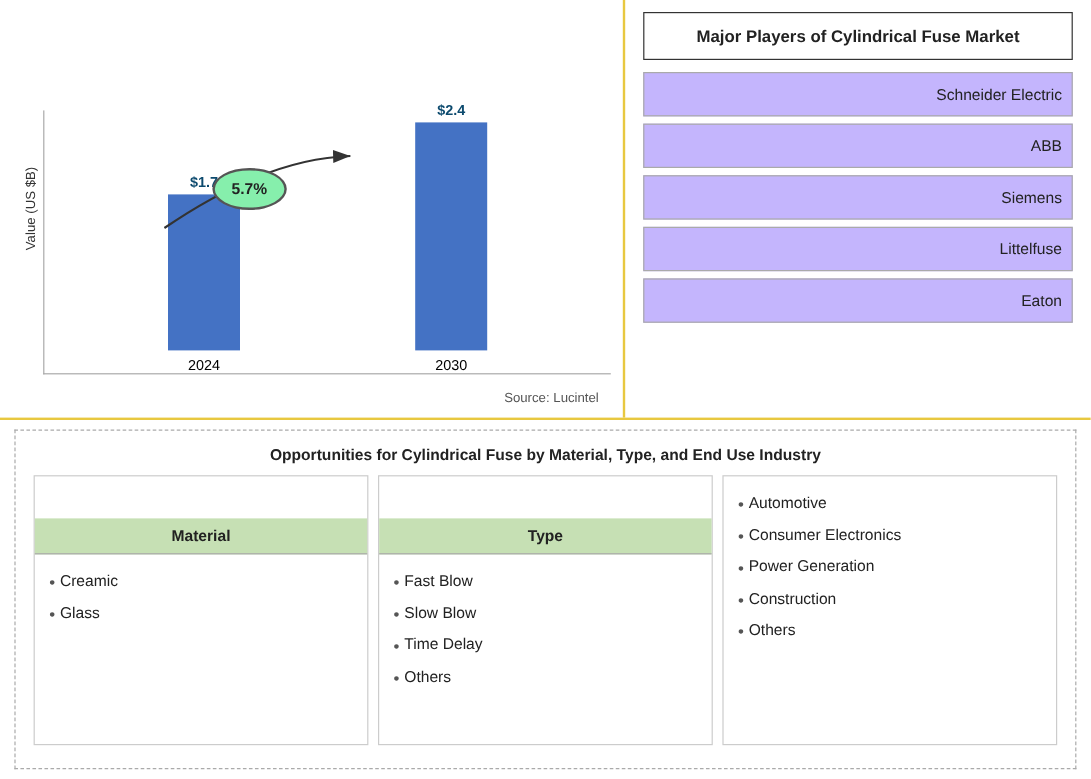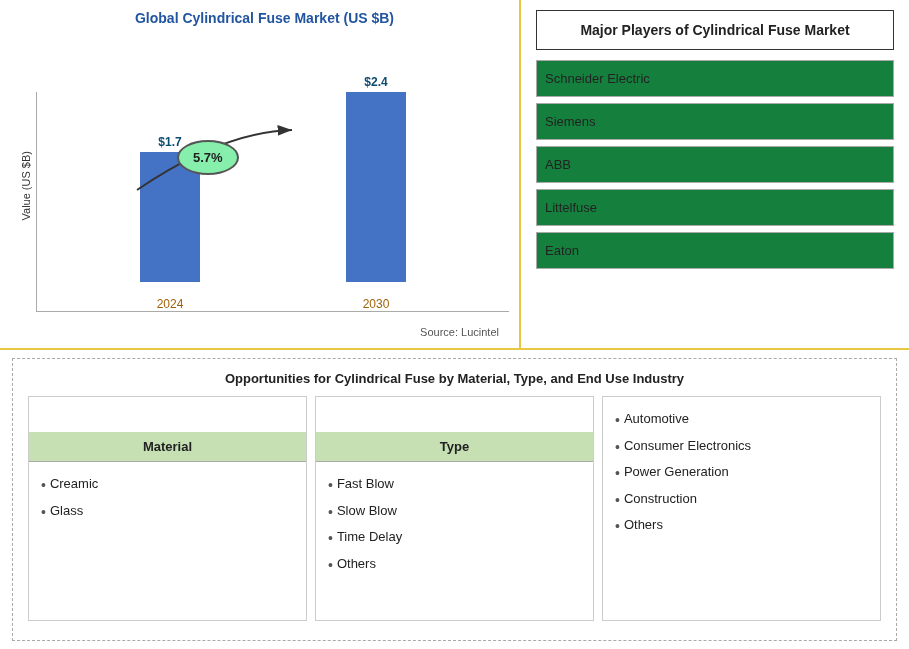--- a/index.html
+++ b/index.html
@@ -94,22 +94,22 @@
       margin-bottom: 3px;
     }
 
     .bar {
       width: 60px;
       background: #4472c4;
     }
 
     .bar-label {
       font-size: 12px;
-      color: #a16207;
-      margin-top: 15px;
+      color: #000000;
+      margin-top: 5px;
       text-align: center;
     }
 
     .cagr-bubble {
       border: 2px solid #555;
       border-radius: 50%;
       padding: 8px 14px;
       font-size: 13px;
       font-weight: bold;
       background: #86efac;
@@ -139,26 +139,26 @@
       font-weight: bold;
       font-size: 14px;
       color: #222;
       padding: 10px 8px;
       margin-bottom: 10px;
       line-height: 1.3;
     }
 
     .player-item {
       border: 1.5px solid #aaa;
-      text-align: left;
+      text-align: right;
       padding: 10px 8px;
       margin-bottom: 6px;
       font-size: 13px;
       color: #222;
-      background: #15803d;
+      background: #c4b5fd;
     }
 
     
     .bottom-section {
       flex: 1;
       padding: 12px 15px;
       border: 1.5px dashed #aaa;
       margin: 8px 12px;
     }
 
@@ -214,21 +214,20 @@
     }
   </style>
 </head>
 <body>
 
 <div class="main-container">
 
   <div class="top-section">
 
     <div class="chart-section">
-      <div class="chart-title">Global Cylindrical Fuse Market (US $B)</div>
 
       <div class="chart-area">
         <div class="y-axis-label">Value (US $B)</div>
 
         <div class="chart-plot">
           <div class="bars-container">
 
             <div style="position:absolute; top:10px; left:0; width:100%; height:100%; pointer-events:none;">
               <svg width="100%" height="100%" style="position:absolute;top:0;left:0;">
 
@@ -261,22 +260,22 @@
           </div>
 
           <div class="source-text">Source: Lucintel</div>
         </div>
       </div>
     </div>
 
     <div class="players-section">
       <div class="players-title">Major Players of Cylindrical Fuse Market</div>
       <div class="player-item">Schneider Electric</div>
+      <div class="player-item">ABB</div>
       <div class="player-item">Siemens</div>
-      <div class="player-item">ABB</div>
       <div class="player-item">Littelfuse</div>
       <div class="player-item">Eaton</div>
     </div>
 
   </div>
 
   <div class="bottom-section">
     <div class="bottom-title">Opportunities for Cylindrical Fuse by Material, Type, and End Use Industry</div>
 
     <div class="opportunities-grid">

